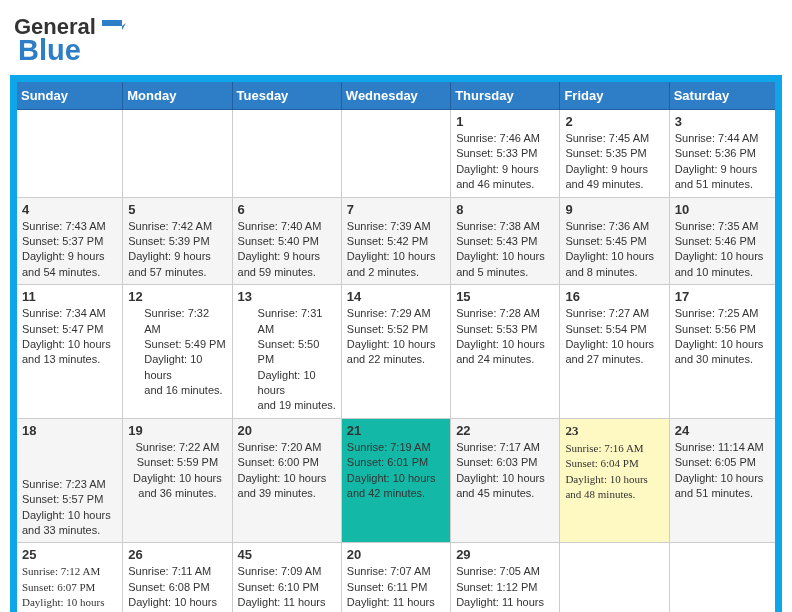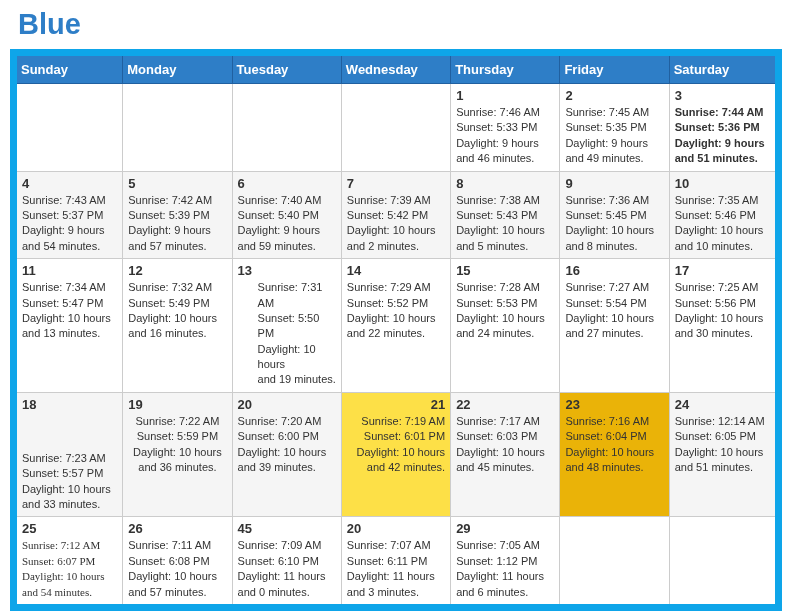--- a/index.html
+++ b/index.html
@@ -77,20 +77,26 @@
     }
     .empty-cell {
       background: #fff !important;
     }
   </style>
 </head>
 <body>
 
 <div class="header">
   <div class="logo">
+    <div style="display:flex; align-items:center;">
+      <span style="font-size:22px; font-weight:bold; color:#333;">General</span>
+      <svg width="28" height="22" viewBox="0 0 28 22" style="margin-left:2px;">
+        <polygon points="4,4 24,4 24,10 28,7 24,14 24,10 4,10" fill="#2e7ec7"></polygon>
+      </svg>
+    </div>
     <span style="font-size:29px; font-weight:bold; color:#2e7ec7; margin-top:-6px; margin-left:4px;">Blue</span>
   </div>
   <div class="title-block">
     <div class="month-title"></div>
     <div class="location-title"></div>
   </div>
 </div>
 
 <table class="calendar">
   <thead>
@@ -119,21 +125,21 @@
         </td>
         <td>
           <span class="day-number">2</span>
           <div class="day-info" style="white-space: pre-line;">Sunrise: 7:45 AM
 Sunset: 5:35 PM
 Daylight: 9 hours
 and 49 minutes.</div>
         </td>
         <td>
           <span class="day-number">3</span>
-          <div class="day-info" style="white-space: pre-line; font-weight: bold;">Sunrise: 7:44 AM
+          <div class="day-info" style="white-space: pre-line;">Sunrise: 7:44 AM
 Sunset: 5:36 PM
 Daylight: 9 hours
 and 51 minutes.</div>
         </td>
       </tr>
       <tr>
         <td style="background: rgb(245, 245, 245);">
           <span class="day-number">4</span>
           <div class="day-info" style="white-space: pre-line;">Sunrise: 7:43 AM
 Sunset: 5:37 PM
@@ -186,21 +192,21 @@
       <tr>
         <td>
           <span class="day-number">11</span>
           <div class="day-info" style="white-space: pre-line;">Sunrise: 7:34 AM
 Sunset: 5:47 PM
 Daylight: 10 hours
 and 13 minutes.</div>
         </td>
         <td>
           <span class="day-number">12</span>
-          <div class="day-info" style="white-space: pre-line;">Sunrise: 7:32 AM
+          <div class="day-info" style="white-space: pre-line; margin-left: 16px;">Sunrise: 7:32 AM
 Sunset: 5:49 PM
 Daylight: 10 hours
 and 16 minutes.</div>
         </td>
         <td>
           <span class="day-number">13</span>
           <div class="day-info" style="white-space: pre-line; margin-left: 20px;">Sunrise: 7:31 AM
 Sunset: 5:50 PM
 Daylight: 10 hours
 and 19 minutes.</div>
@@ -249,44 +255,44 @@
 Daylight: 10 hours
 and 36 minutes.</div>
         </td>
         <td style="background: rgb(245, 245, 245);">
           <span class="day-number">20</span>
           <div class="day-info" style="white-space: pre-line;">Sunrise: 7:20 AM
 Sunset: 6:00 PM
 Daylight: 10 hours
 and 39 minutes.</div>
         </td>
-        <td style="background: #fde047; text-align: right;">
+        <td style="background: #14b8a6;">
           <span class="day-number">21</span>
           <div class="day-info" style="white-space: pre-line;">Sunrise: 7:19 AM
 Sunset: 6:01 PM
 Daylight: 10 hours
 and 42 minutes.</div>
         </td>
         <td style="background: rgb(245, 245, 245);">
           <span class="day-number">22</span>
           <div class="day-info" style="white-space: pre-line;">Sunrise: 7:17 AM
 Sunset: 6:03 PM
 Daylight: 10 hours
 and 45 minutes.</div>
         </td>
-        <td style="background: #eab308;">
+        <td style="background: #fef9c3; font-family: Liberation Serif, serif;">
           <span class="day-number">23</span>
           <div class="day-info" style="white-space: pre-line;">Sunrise: 7:16 AM
 Sunset: 6:04 PM
 Daylight: 10 hours
 and 48 minutes.</div>
         </td>
         <td style="background: rgb(245, 245, 245);">
           <span class="day-number">24</span>
-          <div class="day-info" style="white-space: pre-line;">Sunrise: 12:14 AM
+          <div class="day-info" style="white-space: pre-line;">Sunrise: 11:14 AM
 Sunset: 6:05 PM
 Daylight: 10 hours
 and 51 minutes.</div>
         </td>
       </tr>
       <tr>
         <td>
           <span class="day-number">25</span>
           <div class="day-info" style="white-space: pre-line; font-family: Liberation Serif, serif;">Sunrise: 7:12 AM
 Sunset: 6:07 PM

